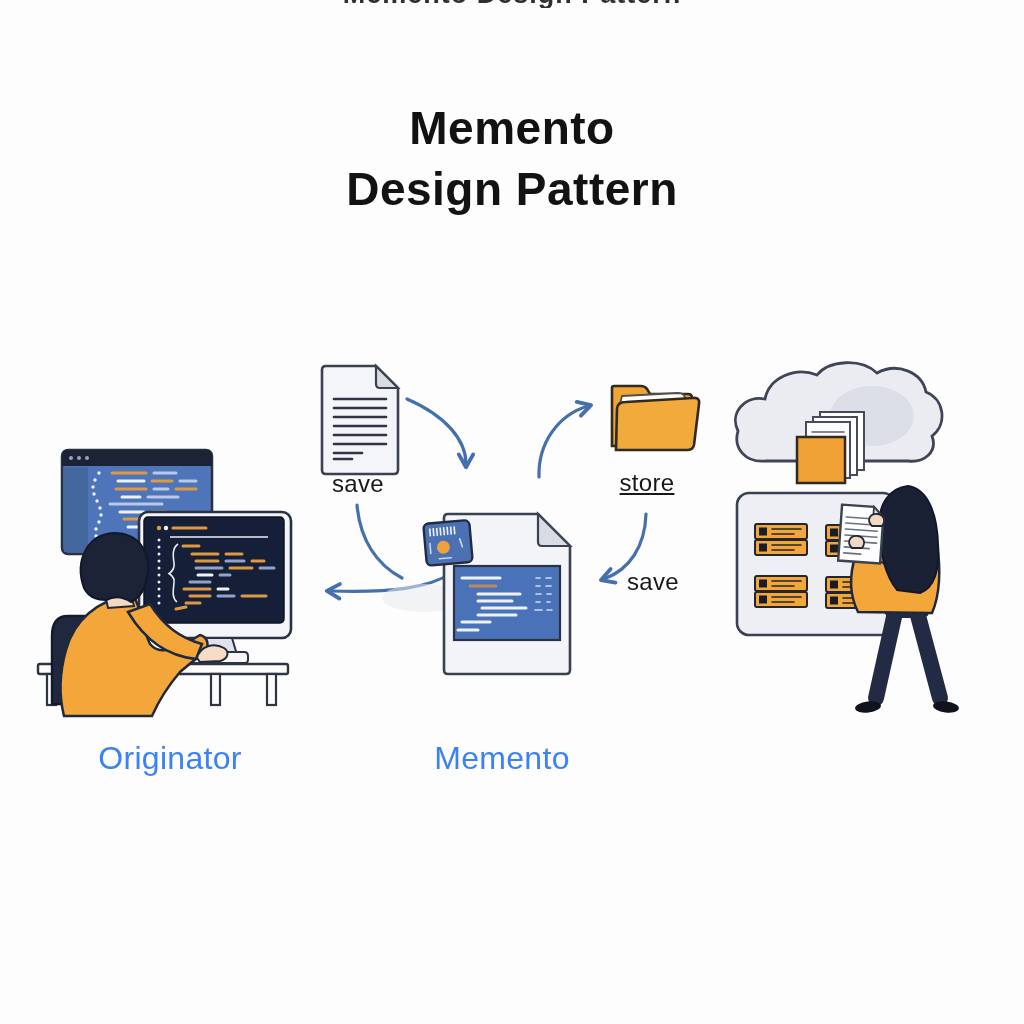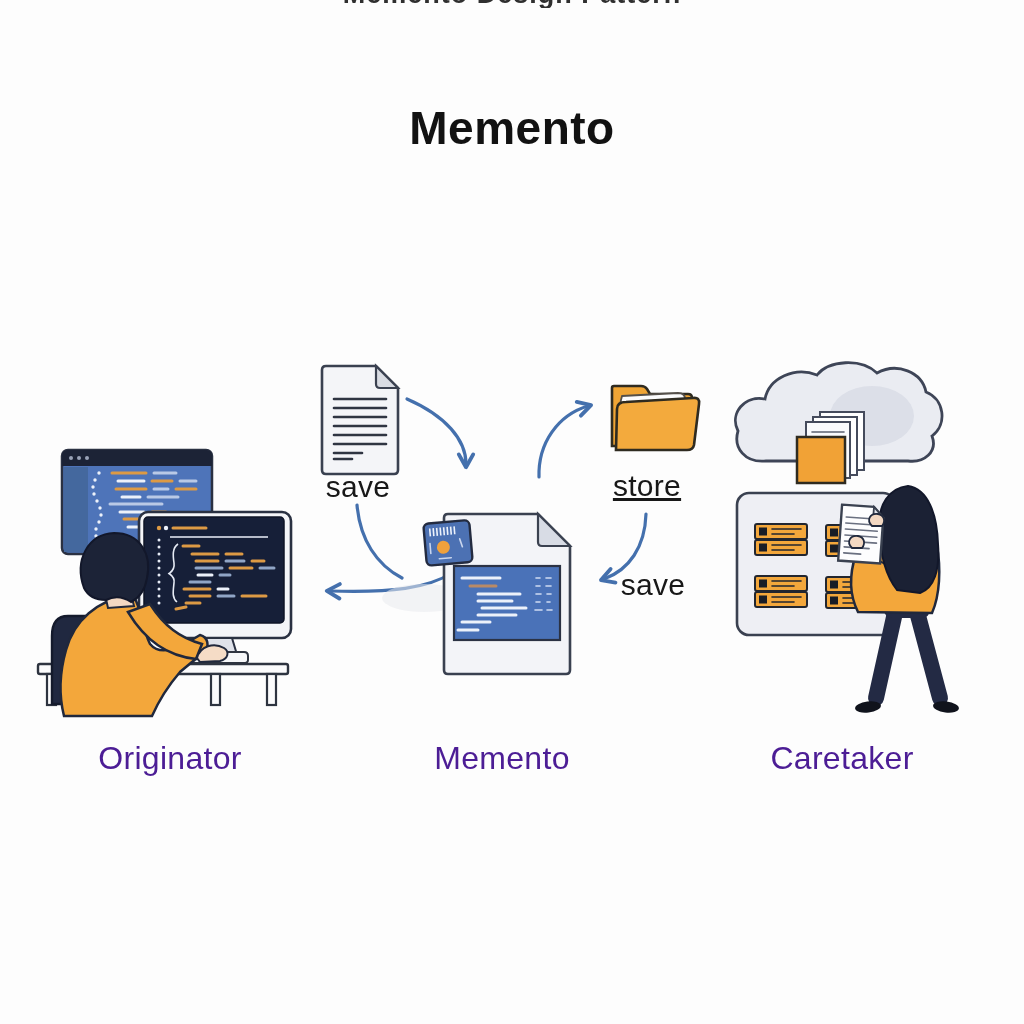--- a/index.html
+++ b/index.html
@@ -21,30 +21,30 @@
     white-space:nowrap;
   }
   
   .title{
     position:absolute;top:98px;left:0;width:100%;
     text-align:center;font-weight:700;color:#121212;
     font-size:46px;line-height:1.32;letter-spacing:.5px;
   }
   
   .flow-label{
-    position:absolute;font-size:30px;color:#181818;text-align:center;
+    position:absolute;font-size:24px;color:#181818;text-align:center;
     letter-spacing:.3px;
   }
   .lbl-save {left:318px;top:470px;width:80px;}
   .lbl-store{left:602px;top:469px;width:90px;text-decoration:underline;}
   .lbl-undo {left:608px;top:568px;width:90px;}
   
   .role-label{
     position:absolute;top:740px;width:220px;text-align:center;
-    font-size:32px;color:#4c1d95;letter-spacing:.3px;
+    font-size:32px;color:#3b82f6;letter-spacing:.3px;
   }
   .role-originator{left:60px;}
   .role-memento{left:392px;}
   .role-caretaker{left:732px;}
   svg{position:absolute;top:0;left:0;}
   .cw{stroke:#ECF1FA;}
   .co{stroke:#DD9A44;}
   .cg{stroke:#90A5C6;}
   .cb{stroke:#B9C9E6;}
   .codeln{stroke-width:3;stroke-linecap:round;}
@@ -54,20 +54,21 @@
 <body>
 
 <div class="stage">
 
   <div class="top-clip">
     <span class="inner">Memento Design Pattern</span>
   </div>
 
   <div class="title">
     <div>Memento</div>
+    <div>Design Pattern</div>
   </div>
 
   <svg width="1024" height="1024" viewBox="0 0 1024 1024">
     <defs>
       <marker id="ah" viewBox="0 0 12 12" refX="8" refY="6" markerWidth="6" markerHeight="6" orient="auto-start-reverse">
         <path d="M2,1.5 L10,6 L2,10.5" fill="none" stroke="#4470AD" stroke-width="2.4" stroke-linecap="round" stroke-linejoin="round"></path>
       </marker>
     </defs>
 
     <g>
@@ -376,15 +377,14 @@
       <path d="M852,548 C846,542 850,535 858,536 C864,537 866,543 862,548 Z" fill="#F3D8C2" stroke="#20283C" stroke-width="1.8"></path>
     </g>
   </svg>
 
   <div class="flow-label lbl-save">save</div>
   <div class="flow-label lbl-store">store</div>
   <div class="flow-label lbl-undo">save</div>
 
   <div class="role-label role-originator">Originator</div>
   <div class="role-label role-memento">Memento</div>
-  <div class="role-label role-caretaker">Caretaker</div>
 
 </div>
 
 </body></html>

